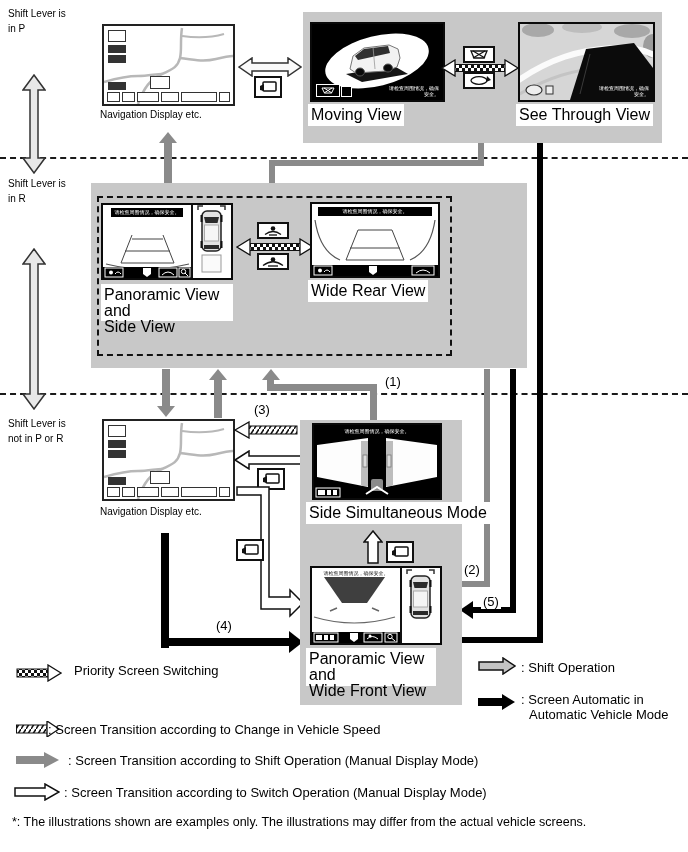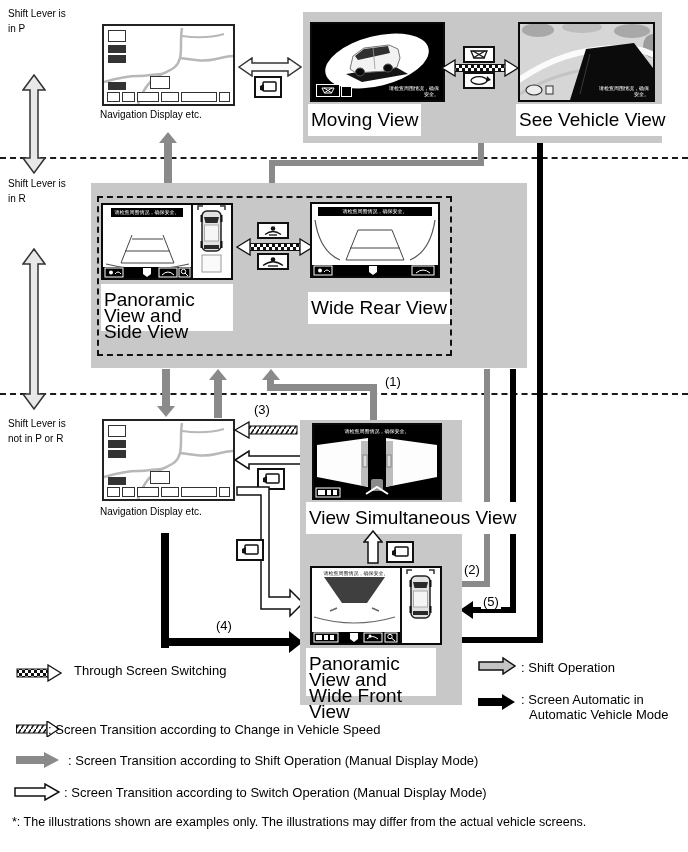--- a/index.html
+++ b/index.html
@@ -1,20 +1,20 @@
 <!DOCTYPE html>
 <html><head>
 <meta charset="utf-8">
 <style>
   html,body{margin:0;padding:0;}
   body{width:688px;height:852px;position:relative;background:#fff;color:#000;
        font-family:"Liberation Sans",sans-serif;overflow:hidden;}
   .abs{position:absolute;}
   .lbl{font-size:10px;line-height:15px;}
-  .whitebox{background:#fff;padding:8px 3px;font-size:19px;line-height:16px;}
+  .whitebox{background:#fff;padding:3px 3px;font-size:16px;line-height:16px;}
   .panel{background:#c8c8c8;}
   .dashline{border-top:2px dashed #1a1a1a;height:0;width:688px;left:0;}
   .screen{background:#000;border:2px solid #0a0a0a;box-sizing:border-box;}
   .navscreen{background:#fff;border:2px solid #222;box-sizing:border-box;}
   .navbox{position:absolute;box-sizing:border-box;border:1px solid #333;background:#fff;}
   .navdark{position:absolute;background:#333;}
   .capbar{position:absolute;background:#000;color:#fff;font-size:5px;line-height:9px;
           text-align:center;overflow:hidden;white-space:nowrap;}
   .captext{position:absolute;color:#fff;font-size:5px;line-height:6px;text-align:right;}
   .shaft-v,.shaft-h{position:absolute;background:#8a8a8a;}
@@ -154,21 +154,21 @@
     <ellipse cx="133" cy="22" rx="10" ry="12" fill="#9c9c9c"></ellipse>
     <path d="M-4,58 C30,34 60,26 92,24 C110,23 125,26 136,32" stroke="#fbfbfb" stroke-width="6" fill="none"></path>
     <path d="M-4,72 C30,52 55,46 80,44" stroke="#c4c4c4" stroke-width="3" fill="none"></path>
     <polygon points="50,76 66,25 114,19 133,44 133,76" fill="#0b0b0b"></polygon>
     <path d="M60,70 L70,30" stroke="#3a3a3a" stroke-width="1"></path>
     <ellipse cx="14" cy="66" rx="8" ry="5" fill="#eee" stroke="#333" stroke-width="1.2"></ellipse>
     <rect x="26" y="62" width="7" height="8" fill="#eee" stroke="#333"></rect>
   </svg>
   <div class="captext" style="right:4px;bottom:3px;width:52px">请检查周围情况，确保安全。</div>
 </div>
-<div class="abs whitebox" style="left:516px;top:104px">See Vehicle View</div>
+<div class="abs whitebox" style="left:516px;top:104px">See Through View</div>
 
 <div class="tri tri-up-gray" style="left:159px;top:132px"></div>
 <div class="shaft-v" style="left:164px;top:142px;width:8px;height:44px"></div>
 <div class="tri tri-down-gray" style="left:159px;top:185px"></div>
 
 <div class="shaft-v" style="left:478px;top:143px;width:6px;height:23px"></div>
 <div class="shaft-h" style="left:269px;top:160px;width:215px;height:6px"></div>
 <div class="shaft-v" style="left:269px;top:160px;width:6px;height:28px"></div>
 <div class="tri tri-down-gray" style="left:263px;top:187px"></div>
 
@@ -246,21 +246,21 @@
     <svg width="126" height="11">
       <rect x="2" y="1" width="18" height="9" fill="#000" stroke="#fff"></rect>
       <circle cx="8" cy="5.5" r="2" fill="#fff"></circle>
         <path d="M12,7 Q15,3 18,7" stroke="#fff" fill="none"></path>
       <path d="M57,1 h8 v6 l-4,3 l-4,-3 z" fill="#fff"></path>
       <rect x="100" y="1" width="22" height="9" fill="#000" stroke="#fff"></rect>
       <path d="M104,8 Q111,2 118,8" stroke="#fff" fill="none"></path>
     </svg>
   </div>
 </div>
-<div class="abs whitebox" style="left:308px;top:292px">Wide Rear View</div>
+<div class="abs whitebox" style="left:308px;top:280px">Wide Rear View</div>
 
 <div class="shaft-v" style="left:162px;top:369px;width:8px;height:38px"></div>
 <div class="tri tri-down-gray" style="left:157px;top:406px"></div>
 
 <div class="tri tri-up-gray" style="left:209px;top:369px"></div>
 <div class="shaft-v" style="left:214px;top:379px;width:8px;height:39px"></div>
 
 <div class="tri tri-up-gray" style="left:262px;top:369px"></div>
 <div class="shaft-v" style="left:267px;top:379px;width:7px;height:11px"></div>
 <div class="shaft-h" style="left:267px;top:384px;width:110px;height:7px"></div>
@@ -344,21 +344,21 @@
     <rect x="49" y="20" width="4" height="12" fill="#ddd" stroke="#777" stroke-width="0.8"></rect>
     <rect x="73" y="20" width="4" height="12" fill="#ddd" stroke="#777" stroke-width="0.8"></rect>
     <rect x="57" y="44" width="12" height="12" rx="2" fill="#8a8a8a"></rect>
     <path d="M52,59 L63,52 L74,59" stroke="#fff" stroke-width="2" fill="none"></path>
     <rect x="2" y="53" width="24" height="9" fill="#000" stroke="#fff"></rect>
     <rect x="4" y="55" width="7" height="5" fill="#fff"></rect>
       <rect x="13" y="55" width="4" height="5" fill="#fff"></rect>
       <rect x="19" y="55" width="4" height="5" fill="#fff"></rect>
   </svg>
 </div>
-<div class="abs whitebox" style="left:306px;top:502px">View Simultaneous View</div>
+<div class="abs whitebox" style="left:306px;top:502px">Side Simultaneous Mode</div>
 
 <svg class="abs" style="left:363px;top:530px" width="20" height="34">
   <polygon points="10,1 19,12 15,12 15,33 5,33 5,12 1,12" fill="#fff" stroke="#111" stroke-width="1.5"></polygon>
 </svg>
 <div class="camicon" style="left:386px;top:541px">
   <svg width="20" height="14">
       <rect x="5" y="2" width="13" height="9" rx="1" fill="#fff" stroke="#111" stroke-width="1.5"></rect>
   <polygon points="2,6 6,4 6,11 2,10" fill="#111"></polygon>
     </svg>
 </div>
@@ -417,21 +417,21 @@
 <div class="abs legtxt" style="left:521px;top:692px">
   <div>: Screen Automatic in</div>
   <div style="padding-left:8px">Automatic Vehicle Mode</div>
 </div>
 
 <svg class="abs" style="left:16px;top:664px" width="46" height="18">
   <rect x="1" y="5" width="31" height="8" fill="url(#chkp)" stroke="#111" stroke-width="1"></rect>
   <polygon points="45,9 32,1 32,17" fill="#fff" stroke="#111" stroke-width="1.3"></polygon>
 </svg>
 <div class="abs legtxt" style="left:64px;top:663px">
-  <div style="padding-left:10px">Through Screen Switching</div>
+  <div style="padding-left:10px">Priority Screen Switching</div>
 </div>
 
 <svg class="abs" style="left:16px;top:721px" width="44" height="16">
   <rect x="0.5" y="4" width="31" height="8" fill="url(#hatchp)" stroke="#111" stroke-width="1"></rect>
   <polygon points="43,8 31,0 31,16" fill="#fff" stroke="#111" stroke-width="1.3"></polygon>
 </svg>
 <div class="abs legtxt" style="left:48px;top:722px">: Screen Transition according to Change in Vehicle Speed</div>
 
 <svg class="abs" style="left:16px;top:752px" width="44" height="16">
   <polygon points="0,4 28,4 28,0 43,8 28,16 28,12 0,12" fill="#8a8a8a"></polygon>

